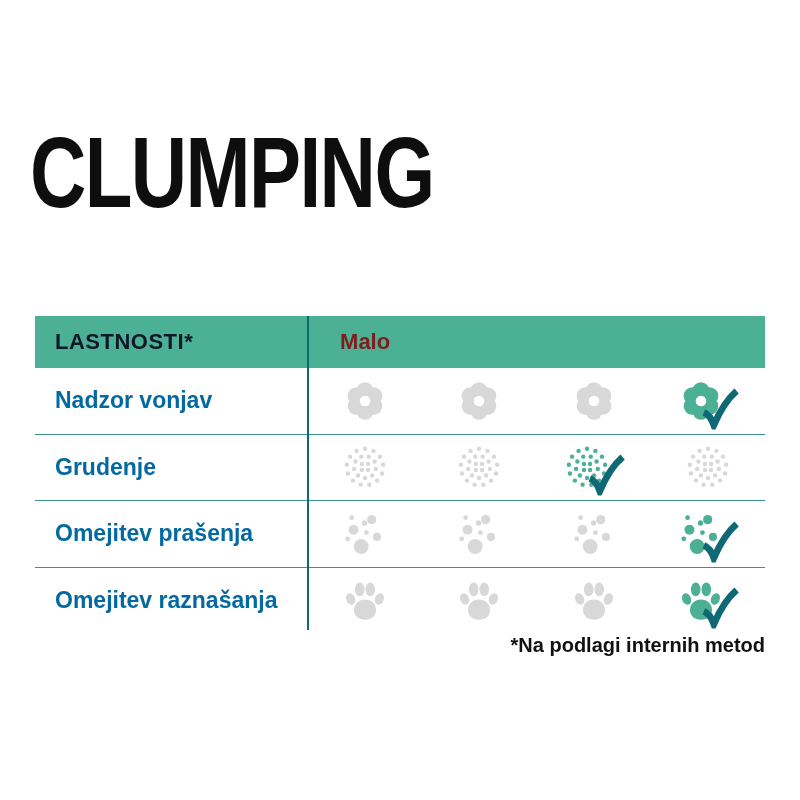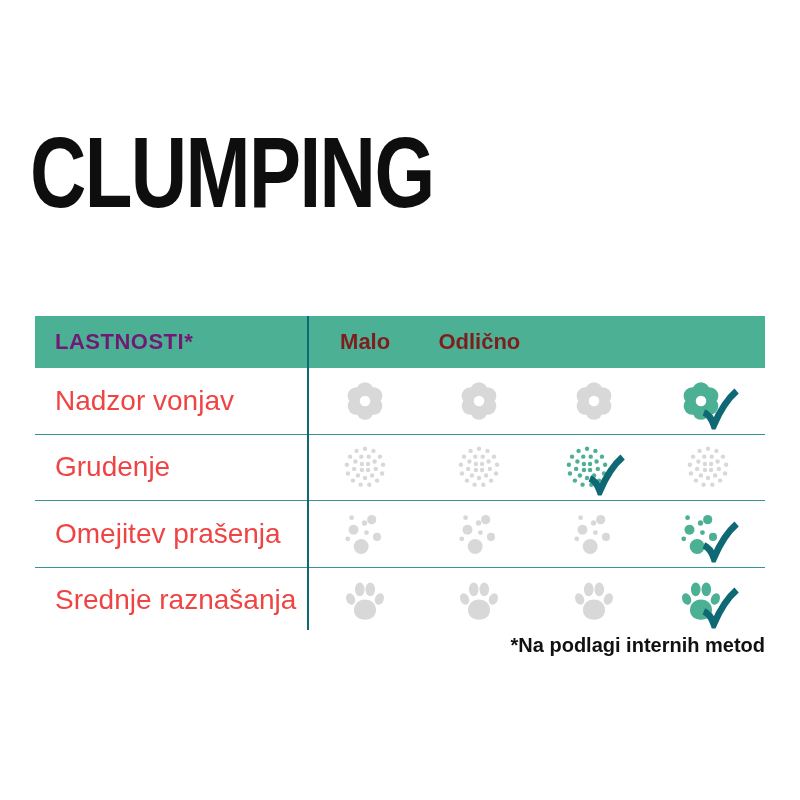--- a/index.html
+++ b/index.html
@@ -19,32 +19,32 @@
   .header-row{
     display:flex;height:52px;align-items:center;background:#4bb094;
   }
   .label-col{
     width:273px;box-sizing:border-box;padding-left:20px;flex:none;
   }
   .data-col{
     width:114.25px;flex:none;text-align:center;
   }
   .header-row .label-col{
-    color:#701a75;font-size:22px;font-weight:700;letter-spacing:0.5px;
+    color:#0f172a;font-size:22px;font-weight:700;letter-spacing:0.5px;
   }
   .header-row .data-col{
     color:#7f1d1d;font-size:22px;font-weight:700;
   }
   .row{
     display:flex;height:65.5px;align-items:center;background:#ffffff;
   }
   .row + .row{border-top:1px solid #3a938f;}
   .label-cell{
     width:273px;box-sizing:border-box;padding-left:20px;flex:none;
-    color:#ef4444;font-size:28px;font-weight:400;white-space:nowrap;
+    color:#0369a1;font-size:23px;font-weight:700;white-space:nowrap;
   }
   .icon-cell{
     width:114.25px;flex:none;text-align:center;
   }
   .iconwrap{
     position:relative;display:inline-block;width:46px;height:46px;vertical-align:middle;
   }
   .iconwrap.checked{transform:translateX(-7px);}
   .glyph{width:46px;height:46px;display:block;fill:#d8d8d8;}
   .iconwrap.checked .glyph{fill:#4bb094;}
@@ -125,21 +125,20 @@
     </symbol>
   </defs>
 </svg>
 
 <div class="page-title">CLUMPING</div>
 
 <div class="feature-table">
   <div class="header-row">
     <div class="label-col">LASTNOSTI*</div>
     <div class="data-col">Malo</div>
-    <div class="data-col">Odlično</div>
   </div>
   <div id="table-body">
       <div class="row">
         <div class="label-cell">Nadzor vonjav</div>
         <div class="icon-cell"><span class="iconwrap"><svg viewBox="0 0 48 48" class="glyph">
               <use href="#sym-flower"></use>
             </svg></span></div>
         <div class="icon-cell"><span class="iconwrap"><svg viewBox="0 0 48 48" class="glyph">
               <use href="#sym-flower"></use>
             </svg></span></div>
@@ -180,21 +179,21 @@
         <div class="icon-cell"><span class="iconwrap"><svg viewBox="0 0 48 48" class="glyph">
               <use href="#sym-dust"></use>
             </svg></span></div>
         <div class="icon-cell"><span class="iconwrap checked"><svg viewBox="0 0 48 48" class="glyph">
               <use href="#sym-dust"></use>
             </svg><svg viewBox="0 0 40 44" class="checkmark">
               <use href="#sym-check"></use>
             </svg></span></div>
       </div>
       <div class="row">
-        <div class="label-cell">Srednje raznašanja</div>
+        <div class="label-cell">Omejitev raznašanja</div>
         <div class="icon-cell"><span class="iconwrap"><svg viewBox="0 0 48 48" class="glyph">
               <use href="#sym-paw"></use>
             </svg></span></div>
         <div class="icon-cell"><span class="iconwrap"><svg viewBox="0 0 48 48" class="glyph">
               <use href="#sym-paw"></use>
             </svg></span></div>
         <div class="icon-cell"><span class="iconwrap"><svg viewBox="0 0 48 48" class="glyph">
               <use href="#sym-paw"></use>
             </svg></span></div>
         <div class="icon-cell"><span class="iconwrap checked"><svg viewBox="0 0 48 48" class="glyph">

